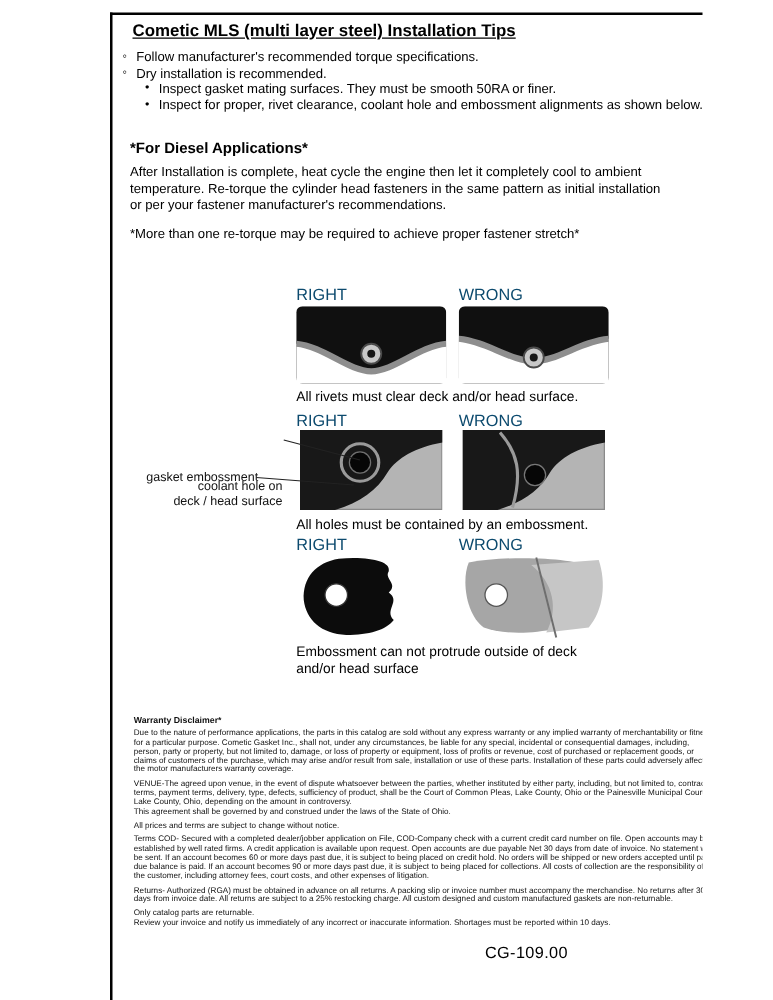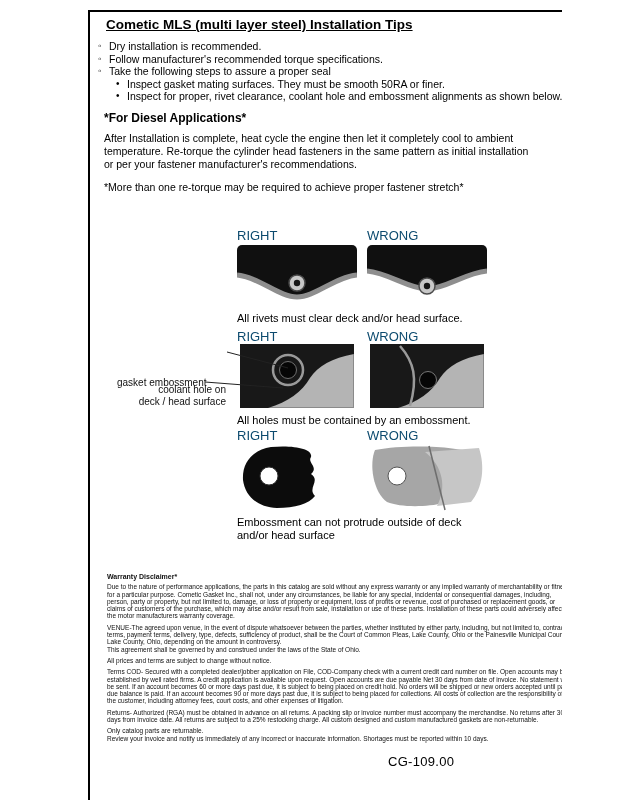--- a/index.html
+++ b/index.html
@@ -42,23 +42,22 @@
 <body>
 
 <div class="page">
 
   <div class="abs border-top"></div>
   <div class="abs border-left"></div>
 
   <h1 class="abs title">Cometic MLS (multi layer steel) Installation Tips</h1>
 
   <div class="abs tips">
+    <div class="bullet">Follow manufacturer's recommended torque specifications.</div>
     <div class="bullet">Dry installation is recommended.</div>
-    <div class="bullet">Follow manufacturer's recommended torque specifications.</div>
-    <div class="bullet">Take the following steps to assure a proper seal</div>
     <div class="subtips">
       <div class="sub">Inspect gasket mating surfaces.  They must be smooth 50RA or finer.</div>
       <div class="sub">Inspect for proper, rivet clearance, coolant hole and embossment alignments as shown below.</div>
     </div>
   </div>
 
   <section class="abs diesel">
     <h2 class="dheading">*For Diesel Applications*</h2>
     <p class="dpara pre">After Installation is complete, heat cycle the engine then let it completely cool to ambient
 temperature. Re-torque the cylinder head fasteners in the same pattern as initial installation

